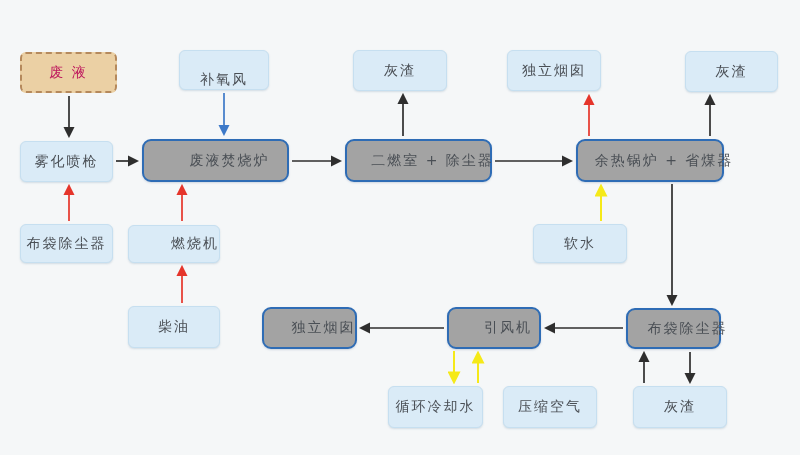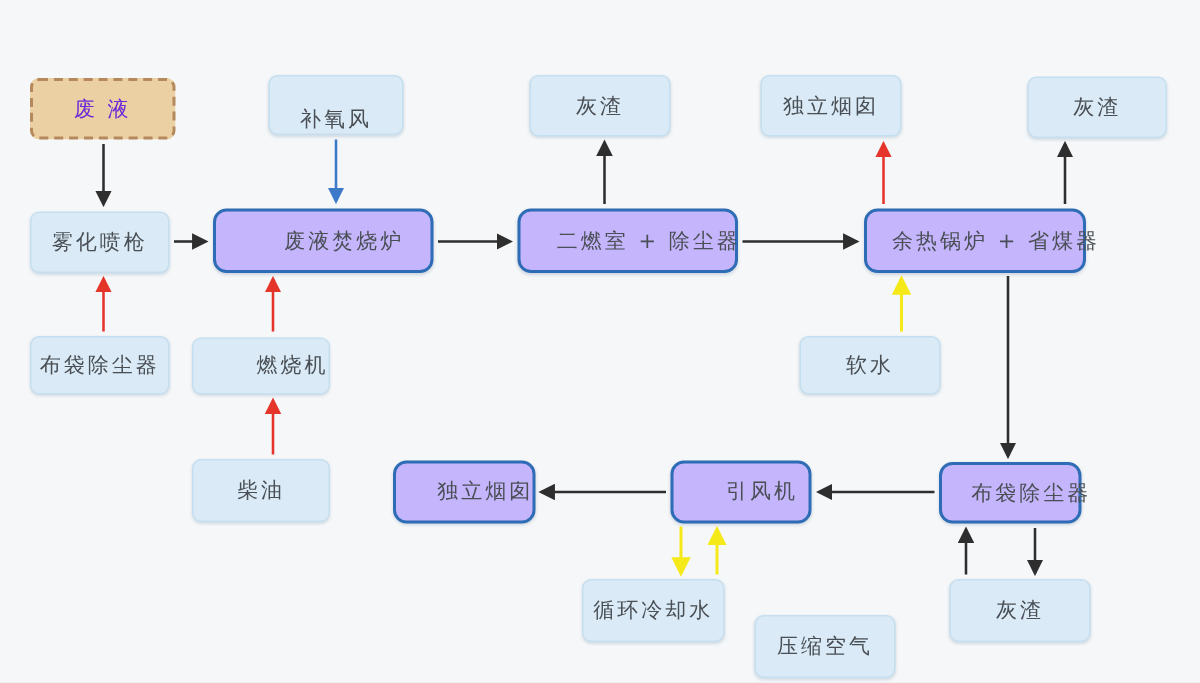--- a/index.html
+++ b/index.html
@@ -28,32 +28,32 @@
     color: #4a4f55;
     white-space: nowrap;
   }
   .node.light {
     background: #daebf7;
     border: 1px solid #c6dff0;
     border-radius: 6px;
     box-shadow: 0 1px 2px rgba(120,150,175,0.28);
   }
   .node.process {
-    background: #c4b5fd;
+    background: #a3a3a3;
     border: 2px solid #2e6cb5;
     border-radius: 9px;
     box-shadow: 0 1px 2px rgba(90,120,160,0.25);
     padding-left: 28px;
   }
   .node.source {
     background: #ebd0a4;
     border: 2px dashed #b5895c;
     border-radius: 6px;
   }
-  .node.source .lbl { color: #6d28d9; }
+  .node.source .lbl { color: #be185d; }
   #arrow-layer {
     position: absolute;
     left: 0;
     top: 0;
     pointer-events: none;
   }
 </style>
 </head>
 <body>
 
@@ -102,21 +102,21 @@
     </div>
     <div class="node process" style="left: 447px; top: 307px; width: 94px; height: 42px;">
       <span class="lbl">引风机</span>
     </div>
     <div class="node process" style="left: 626px; top: 308px; width: 95px; height: 41px;">
       <span class="lbl">布袋除尘器</span>
     </div>
     <div class="node light" style="left: 388px; top: 386px; width: 95px; height: 42px;">
       <span class="lbl">循环冷却水</span>
     </div>
-    <div class="node light" style="left: 503px; top: 386px; width: 94px; height: 42px; margin-top: 24px;">
+    <div class="node light" style="left: 503px; top: 386px; width: 94px; height: 42px;">
       <span class="lbl">压缩空气</span>
     </div>
     <div class="node light" style="left: 633px; top: 386px; width: 94px; height: 42px;">
       <span class="lbl">灰渣</span>
     </div>
     <svg id="arrow-layer" width="800" height="455">
       <defs>
         <marker id="arrow-black" viewBox="0 0 8 8" refX="6.5" refY="4" markerWidth="6.5" markerHeight="6.5" orient="auto-start-reverse">
           <path d="M0,0 L8,4 L0,8 z" fill="#2e2e2e"></path>
         </marker>

